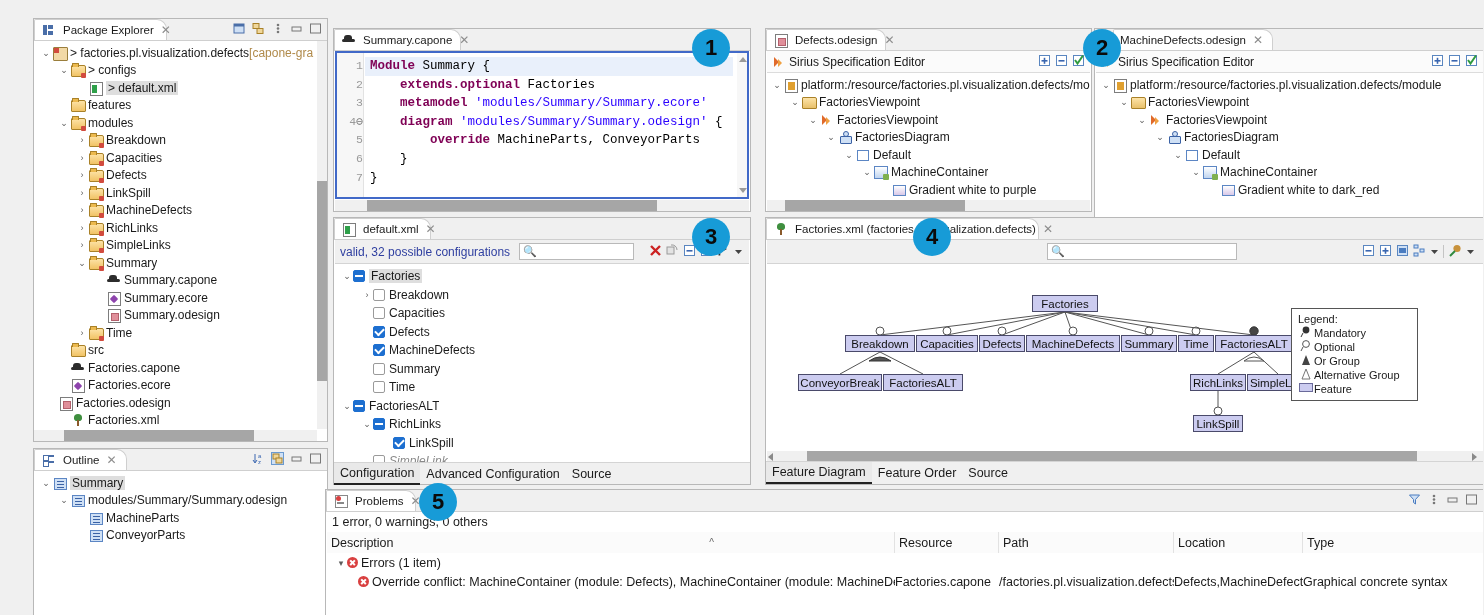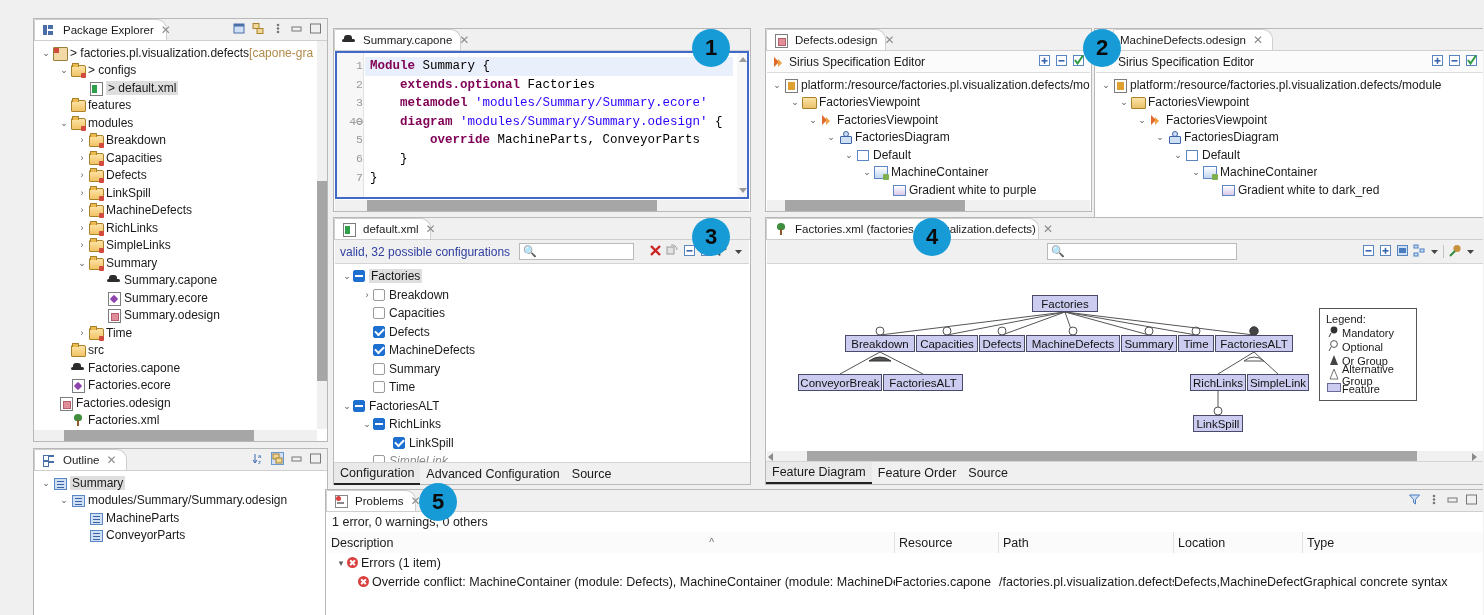--- a/index.html
+++ b/index.html
@@ -945,21 +945,21 @@
             <span>RichLinks</span>
           </div>
           <div class="fnode" style="left: 480px; top: 110px; width: 62px;">
             <span>SimpleLink</span>
           </div>
           <div class="fnode" style="left: 426px; top: 151px; width: 50px;">
             <span>LinkSpill</span>
           </div>
         </div>
 
-      <div class="legend" style="left:552px;top:44px;width:98px;">
+      <div class="legend" style="left:524px;top:44px;width:127px;">
         <div style="margin-bottom:1px;">Legend:</div>
         <div id="legend-rows">
             <div class="lrow">
               <span class="lic"><svg width="12" height="12">
                   <circle cx="6" cy="4" r="3.4" fill="#333"></circle>
                   <line x1="3" y1="7" x2="1" y2="11" stroke="#333"></line>
                 </svg></span>
               <span>Mandatory</span>
             </div>
             <div class="lrow">

